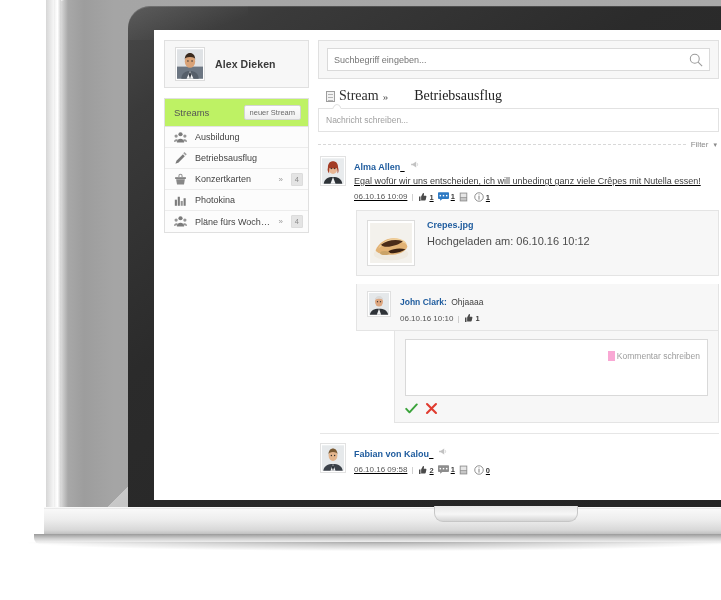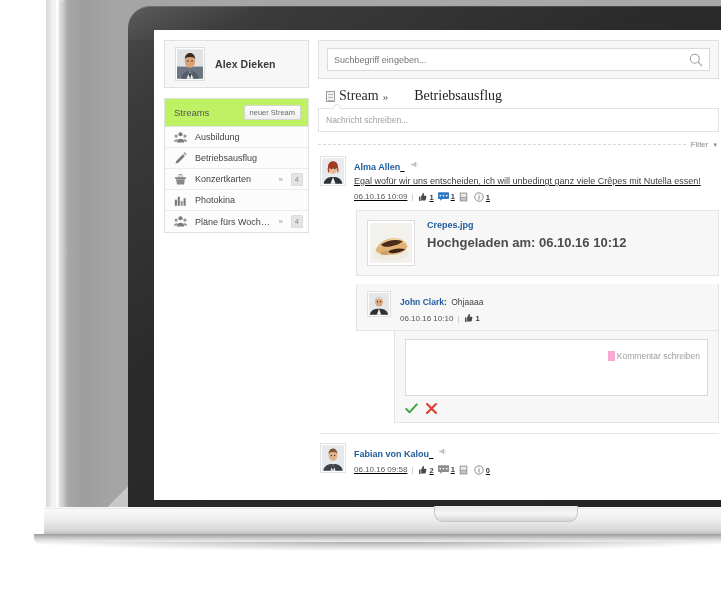--- a/index.html
+++ b/index.html
@@ -152,21 +152,21 @@
   .meta-sep { color: #bbb; }
   .meta-item { display: inline-flex; align-items: center; gap: 2px; }
   .meta-num { font-size: 7.5px; font-weight: bold; color: #3a3a3a; }
 
   
   .attach-wrap { margin: 8px 0 0 38px; }
   .attach { background: #f7f7f7; border: 1px solid #e4e4e4; padding: 9px 10px;
             display: flex; gap: 12px; align-items: flex-start; }
   .attach-thumb { width: 48px; height: 46px; flex: 0 0 48px; background: #fff; border: 1px solid #dcdcdc; padding: 2px; }
   .attach-name { font-size: 9px; font-weight: bold; color: #1f5c9e; }
-  .attach-sub { font-size: 13px; color: #4c4c4c; margin-top: 5px; font-weight: bold; }
+  .attach-sub { font-size: 11px; color: #4c4c4c; margin-top: 5px; }
 
   
   .comment-wrap { margin: 8px 0 0 38px; text-align: right; }
   .comment { background: #f7f7f7; border: 1px solid #e4e4e4; border-top: none;
              padding: 7px 10px; display: flex; gap: 9px; }
   .c-av { width: 24px; height: 26px; flex: 0 0 24px; background: #fff; border: 1px solid #e0e0e0; padding: 1px; }
   .c-name { font-size: 8.5px; font-weight: bold; color: #1f5c9e; }
   .c-text { font-size: 8.5px; color: #3f3f3f; }
   .c-meta { display: flex; align-items: center; gap: 4px; margin-top: 4px; font-size: 8px; color: #555; }
 

